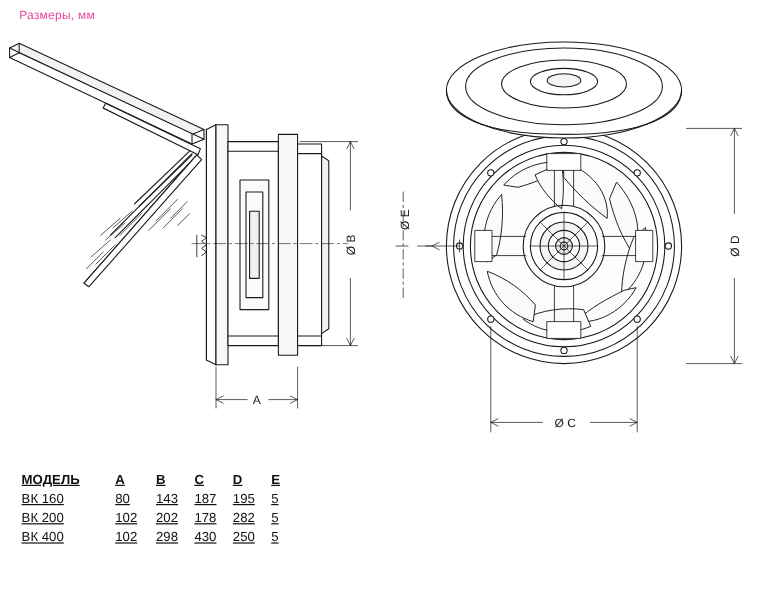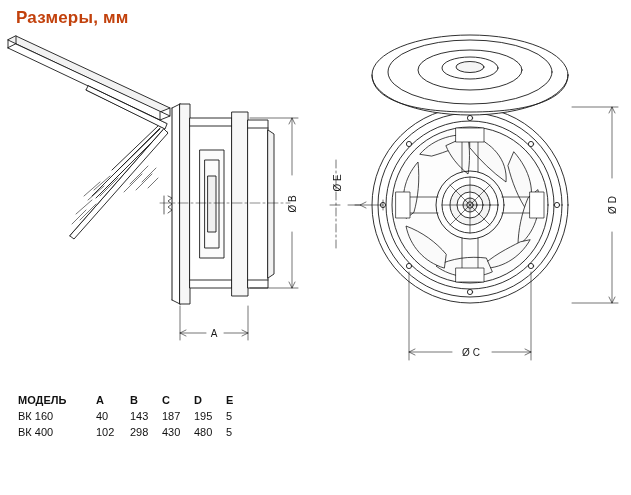--- a/index.html
+++ b/index.html
@@ -17,23 +17,23 @@
   #stage {
     position: absolute;
     left: 0; top: 0;
     width: 631px;
     height: 495px;
   }
   .title {
     position: absolute;
     left: 16px;
     top: 8px;
-    font-size: 17px;
-    font-weight: bold;
-    color: #c2410c;
+    font-size: 10px;
+    font-weight: normal;
+    color: #ec4899;
     letter-spacing: 0.2px;
   }
   svg {
     position: absolute;
     left: 0; top: 0;
   }
   .dimtext {
     font-family: "Liberation Sans", sans-serif;
     font-size: 10px;
     fill: #1a1a1a;
@@ -45,20 +45,21 @@
     top: 392px;
     font-size: 11px;
     color: #111;
     border-collapse: collapse;
   }
   .spec td, .spec th {
     padding: 2px 0 2px 0;
     text-align: left;
     font-weight: normal;
     white-space: nowrap;
+    text-decoration: underline;
   }
   .spec thead th {
     font-weight: bold;
     font-size: 11px;
   }
   .spec .c-model { width: 78px; }
   .spec .c-a { width: 34px; text-align: left; }
   .spec .c-b { width: 32px; text-align: left; }
   .spec .c-c { width: 32px; text-align: left; }
   .spec .c-d { width: 32px; text-align: left; }
@@ -266,30 +267,38 @@
         <th class="c-a">A</th>
         <th class="c-b">B</th>
         <th class="c-c">C</th>
         <th class="c-d">D</th>
         <th class="c-e">E</th>
       </tr>
     </thead>
     <tbody>
       <tr>
         <td class="c-model">ВК 160</td>
-        <td class="c-a">40</td>
+        <td class="c-a">80</td>
         <td class="c-b">143</td>
         <td class="c-c">187</td>
         <td class="c-d">195</td>
+        <td class="c-e">5</td>
+      </tr>
+      <tr>
+        <td class="c-model">ВК 200</td>
+        <td class="c-a">102</td>
+        <td class="c-b">202</td>
+        <td class="c-c">178</td>
+        <td class="c-d">282</td>
         <td class="c-e">5</td>
       </tr>
       <tr>
         <td class="c-model">ВК 400</td>
         <td class="c-a">102</td>
         <td class="c-b">298</td>
         <td class="c-c">430</td>
-        <td class="c-d">480</td>
+        <td class="c-d">250</td>
         <td class="c-e">5</td>
       </tr>
     </tbody>
   </table>
 
 </div>
 
 </body></html>

